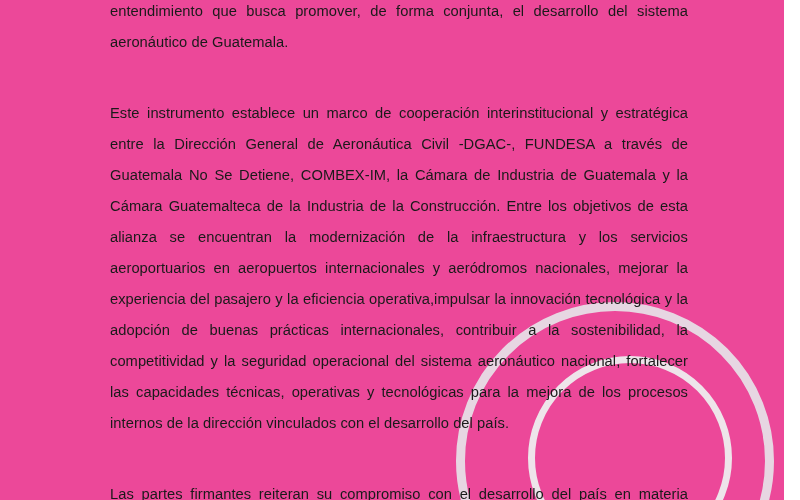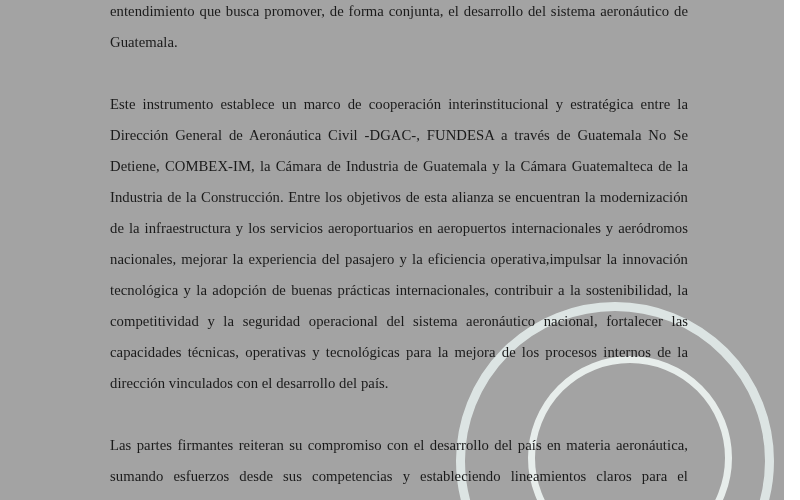--- a/index.html
+++ b/index.html
@@ -10,23 +10,22 @@
   body {
     width: 800px;
     height: 500px;
     overflow: hidden;
     font-family: "Liberation Sans", sans-serif;
   }
   .page {
     position: relative;
     width: 792px;
     height: 500px;
-    background: #a3a3a3;
+    background: #ec4899;
     box-sizing: border-box;
-    font-family: Liberation Serif, serif;
   }
   
   .watermark {
     position: absolute;
     right: 18px;
     bottom: -120px;
     width: 300px;
     height: 300px;
     border-radius: 50%;
     border: 9px solid #e6f0ee;
@@ -54,21 +53,21 @@
   p.para {
     margin: 0;
     color: #1a1a1a;
     font-size: 14.7px;
     line-height: 31px;
     text-align: justify;
     text-justify: inter-word;
     letter-spacing: 0.05px;
   }
   p.para + p.para {
-    margin-top: 31px;
+    margin-top: 40px;
   }
   .para-first {
     margin-top: -4px !important;
   }
   .right-rule {
     position: absolute;
     right: 0;
     top: 0;
     width: 8px;
     height: 500px;

